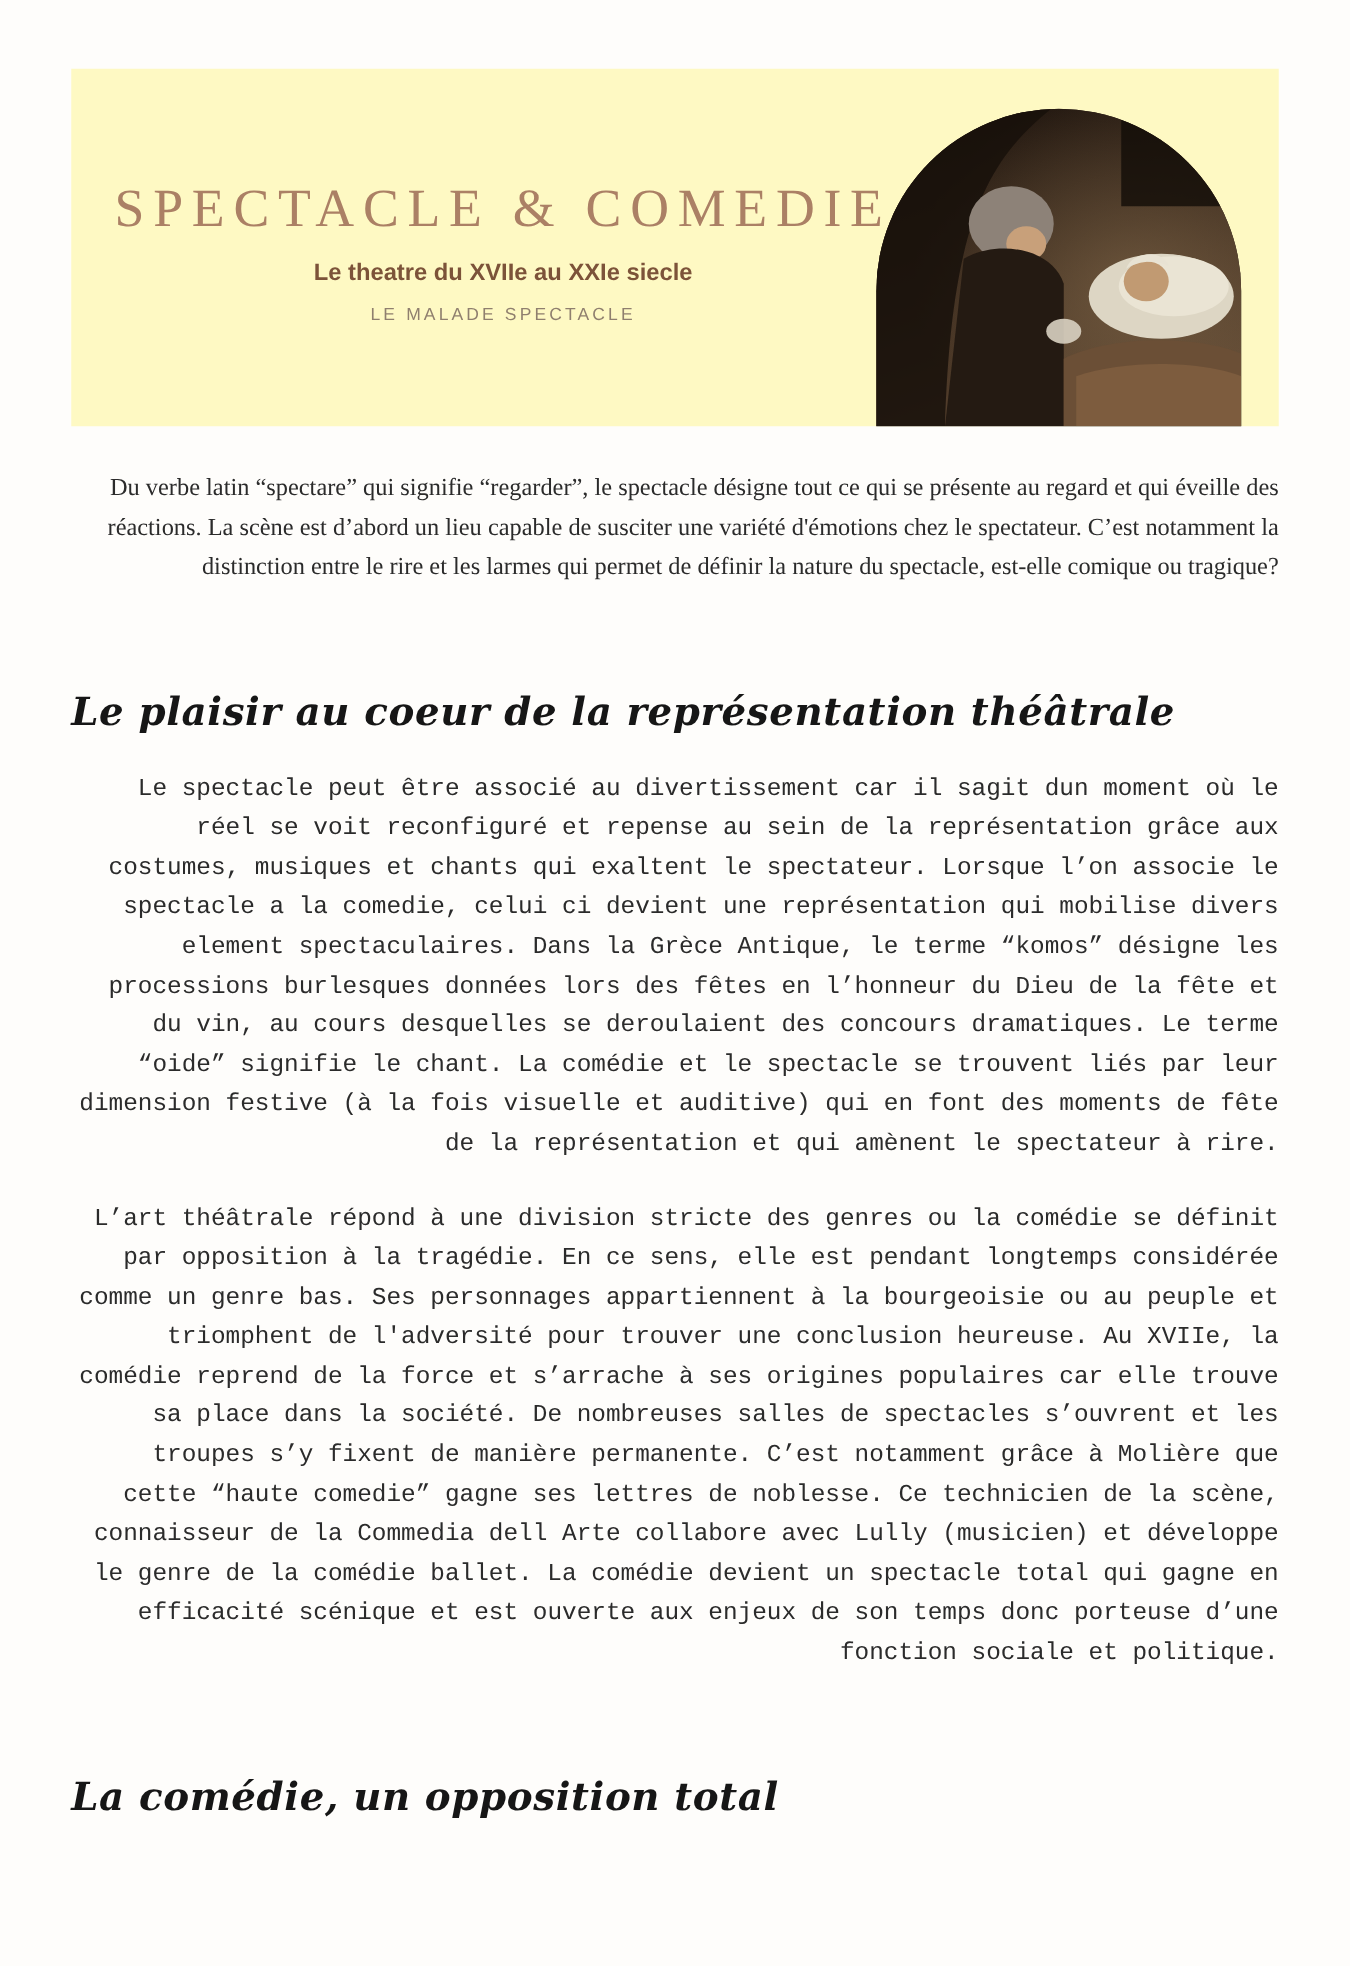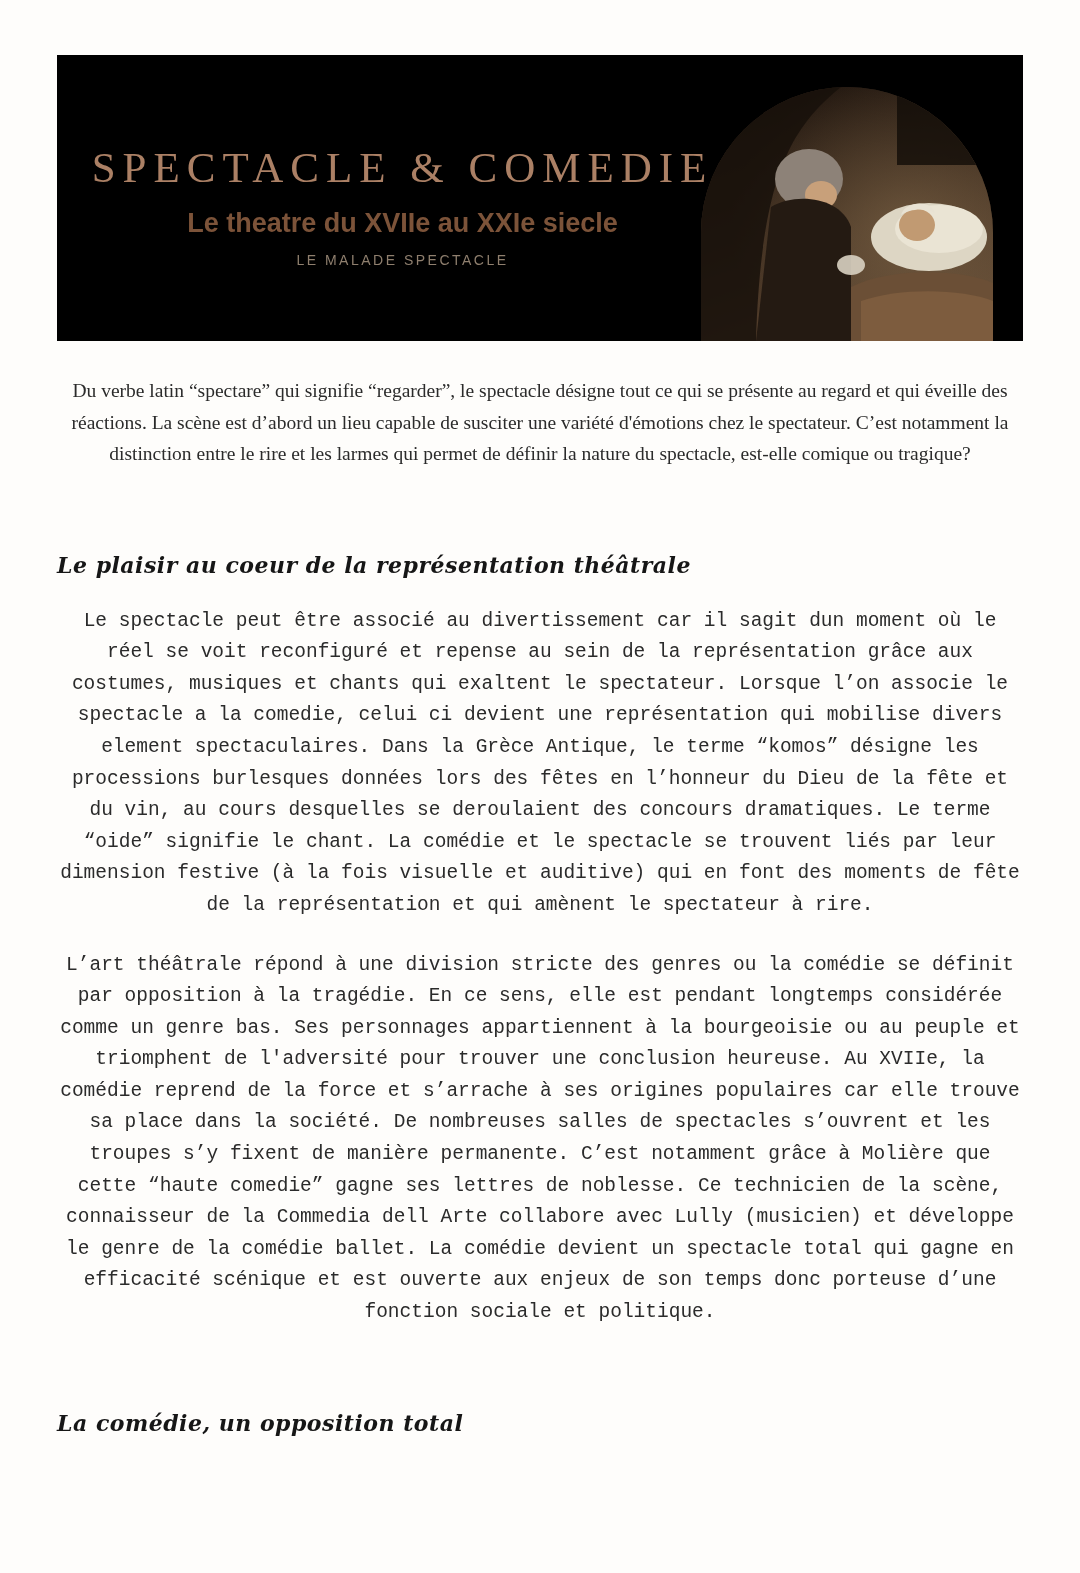--- a/index.html
+++ b/index.html
@@ -15,41 +15,41 @@
     width: 1080px;
     min-height: 1573px;
     padding-bottom: 60px;
   }
 
   
   .header {
     position: relative;
     margin: 55px 57px 0 57px;
     height: 286px;
-    background: #000000;
+    background: #fef9c3;
   }
   .header-left {
     position: absolute;
     left: 18px;
     top: 88px;
     width: 655px;
     text-align: center;
   }
   .main-title {
     font-family: "Liberation Serif", serif;
     font-size: 43px;
     letter-spacing: 7px;
     font-weight: 400;
     color: #ab8065;
     white-space: nowrap;
   }
   .subtitle {
     margin-top: 16px;
     font-family: "Liberation Sans", sans-serif;
-    font-size: 27px;
+    font-size: 19px;
     font-weight: 700;
     color: #7c5339;
   }
   .tagline {
     margin-top: 13px;
     font-family: "Liberation Sans", sans-serif;
     font-size: 14px;
     letter-spacing: 2.5px;
     color: #8f7f6e;
   }
@@ -68,29 +68,29 @@
   
   .content {
     margin: 34px 57px 0 57px;
     width: 966px;
   }
   .paragraph {
     font-size: 19.5px;
     line-height: 1.62;
     color: #2b2b2b;
     margin: 0;
-    text-align: center;
+    text-align: right;
   }
   .section { margin-top: 0; }
   .section-heading {
     margin: 82px 0 0 0;
     font-family: "DejaVu Serif", serif;
     font-style: italic;
     font-weight: 700;
-    font-size: 22px;
+    font-size: 31px;
     letter-spacing: 0.5px;
     color: #161616;
   }
   .section-body { margin-top: 28px; font-family: Liberation Mono, monospace; }
   .intro { margin-top: 0; }
 </style>
 </head>
 <body>
 
 <div class="page">

